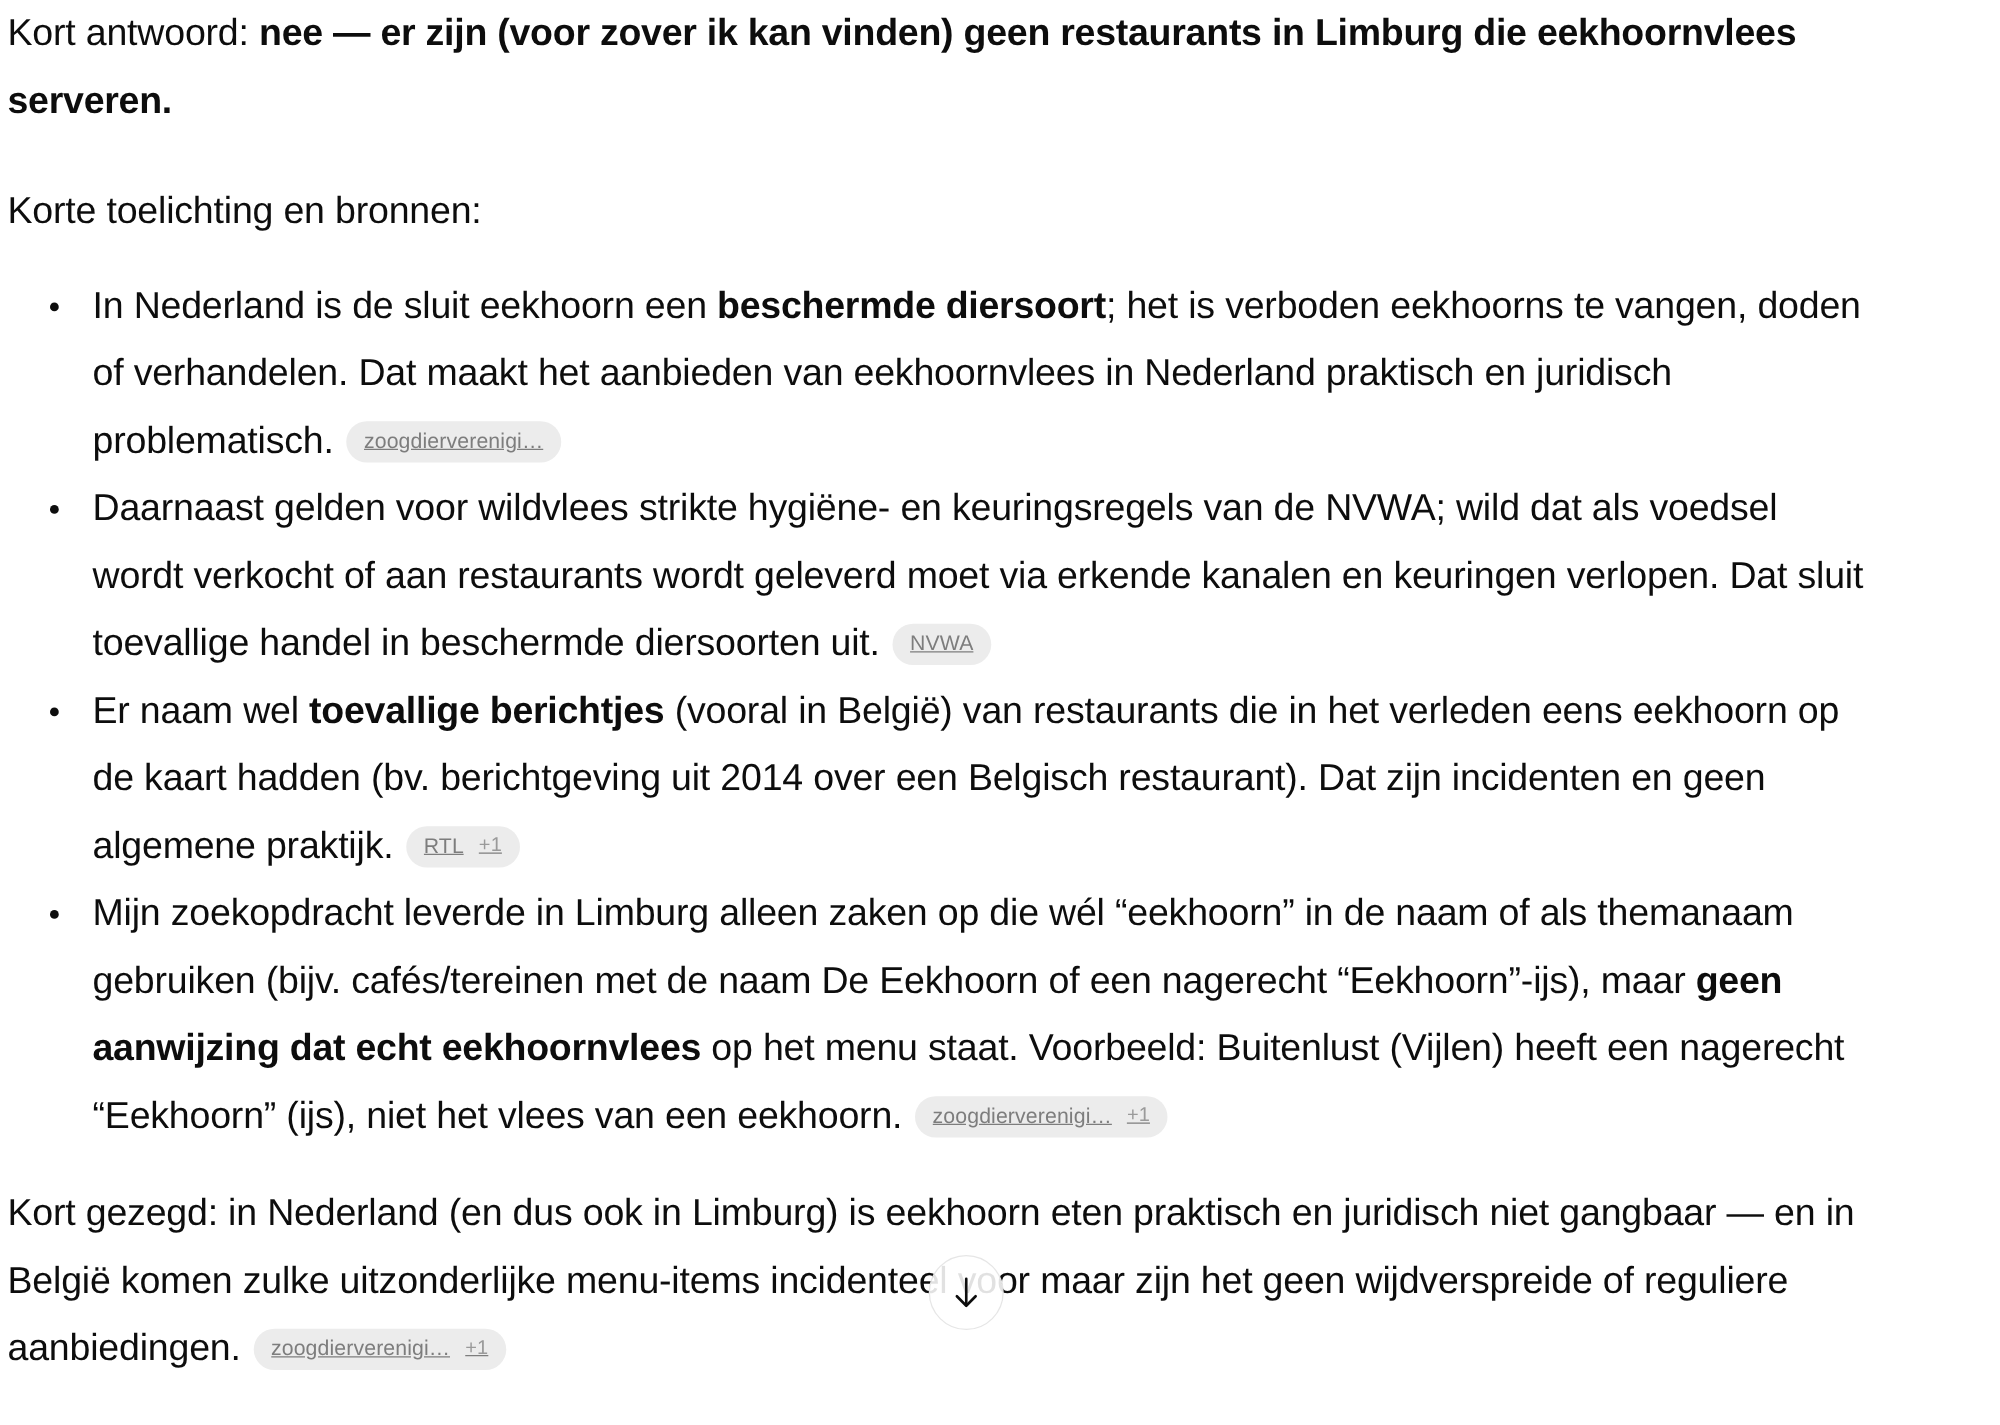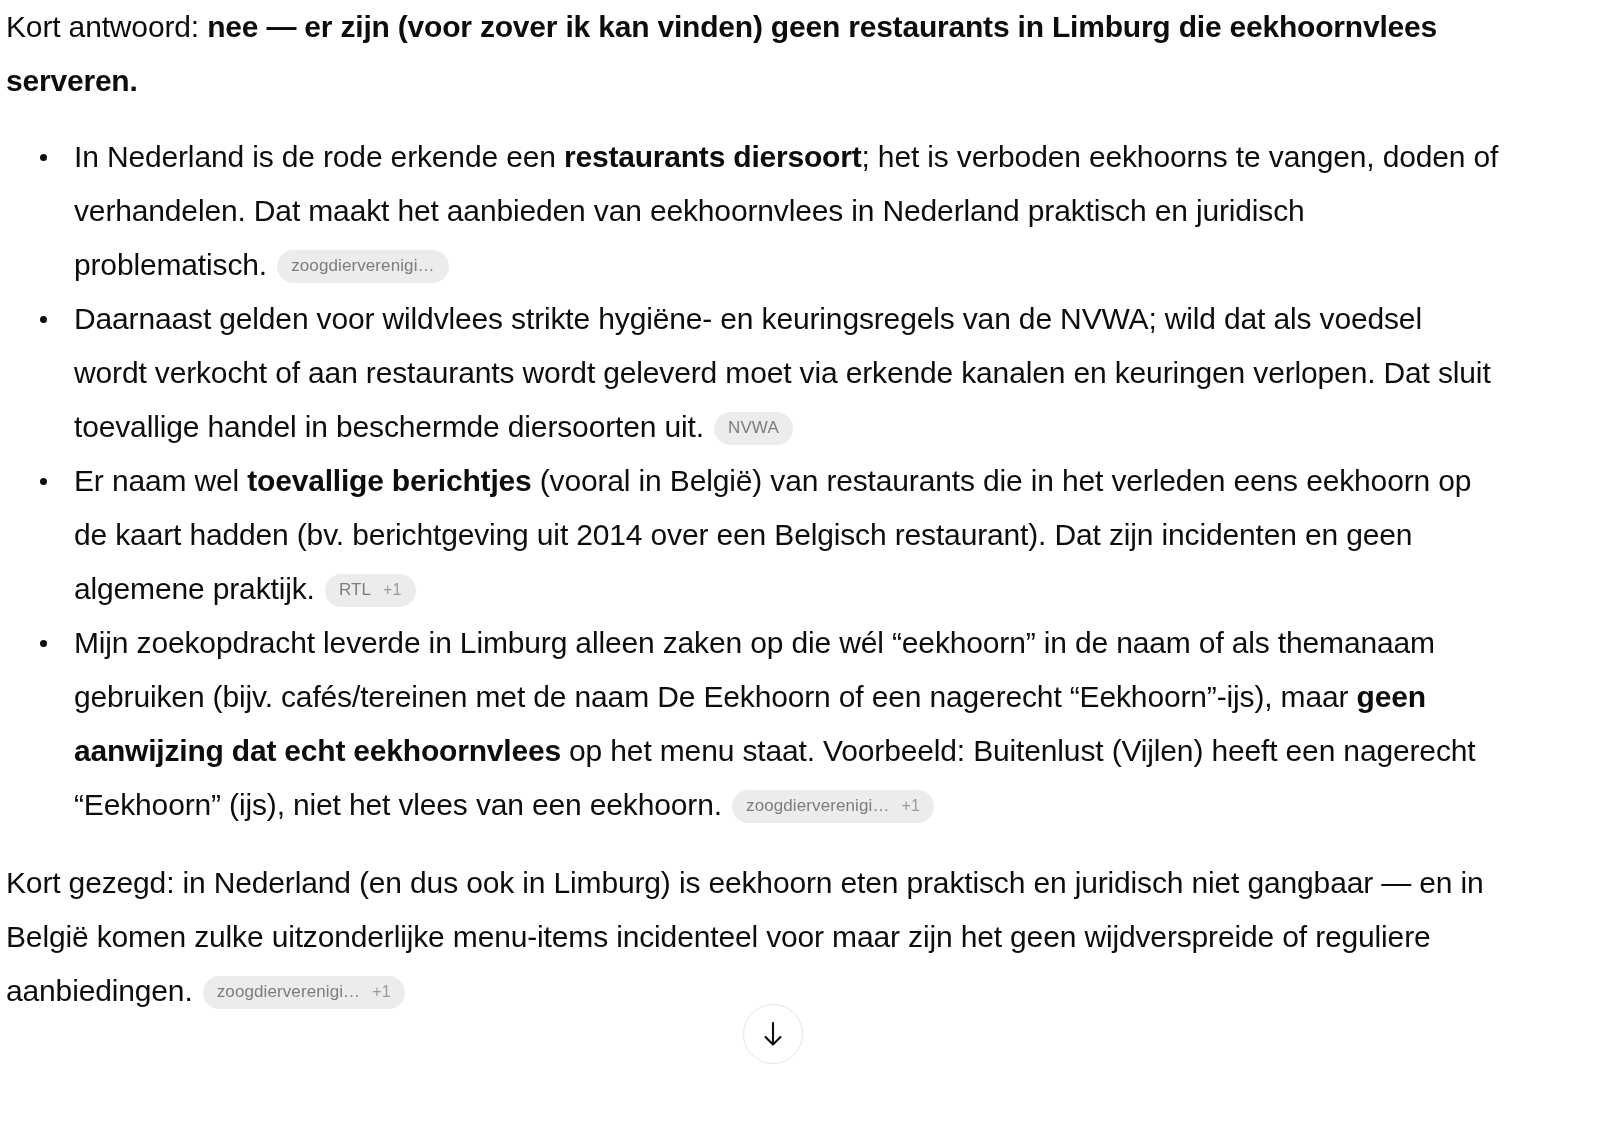--- a/index.html
+++ b/index.html
@@ -89,20 +89,21 @@
     padding: 5px 14px 6px 14px;
     font-size: 17px;
     line-height: 22px;
     color: #7d7d7d;
     vertical-align: 4px;
     margin: 0 2px;
     letter-spacing: 0.1px;
     white-space: nowrap;
     cursor: pointer;
     max-width: 330px;
+    text-decoration: underline;
   }
 
   .cite .cite-label {
     overflow: hidden;
     text-overflow: ellipsis;
   }
 
   .cite .cite-more {
     color: #9a9a9a;
     font-size: 16px;
@@ -128,24 +129,25 @@
     display: block;
   }
 </style>
 </head>
 <body>
 
 <div class="answer-surface">
 
   <p class="para lead"><span>Kort antwoord: </span><b>nee — er zijn (voor zover ik kan vinden) geen restaurants in Limburg die eekhoornvlees serveren.</b></p>
 
+  <p class="para intro">Korte toelichting en bronnen:</p>
 
   <ul class="bullet-list">
 
-    <li><span>In Nederland is de rode erkende een </span><b>restaurants diersoort</b><span>; het is verboden eekhoorns te vangen, doden of verhandelen. Dat maakt het aanbieden van eekhoornvlees in Nederland praktisch en juridisch problematisch. </span><span class="cite">
+    <li><span>In Nederland is de sluit eekhoorn een </span><b>beschermde diersoort</b><span>; het is verboden eekhoorns te vangen, doden of verhandelen. Dat maakt het aanbieden van eekhoornvlees in Nederland praktisch en juridisch problematisch. </span><span class="cite">
           <span class="cite-label">zoogdierverenigi…</span>
         </span></li>
 
     <li><span>Daarnaast gelden voor wildvlees strikte hygiëne- en keuringsregels van de NVWA; wild dat als voedsel wordt verkocht of aan restaurants wordt geleverd moet via erkende kanalen en keuringen verlopen. Dat sluit toevallige handel in beschermde diersoorten uit. </span><span></span><span class="cite">
           <span class="cite-label">NVWA</span>
         </span></li>
 
     <li><span>Er naam wel </span><b>toevallige berichtjes</b><span> (vooral in België) van restaurants die in het verleden eens eekhoorn op de kaart hadden (bv. berichtgeving uit 2014 over een Belgisch restaurant). Dat zijn incidenten en geen algemene praktijk. </span><span class="cite">
           <span class="cite-label">RTL</span>
           <span class="cite-more">+1</span>

